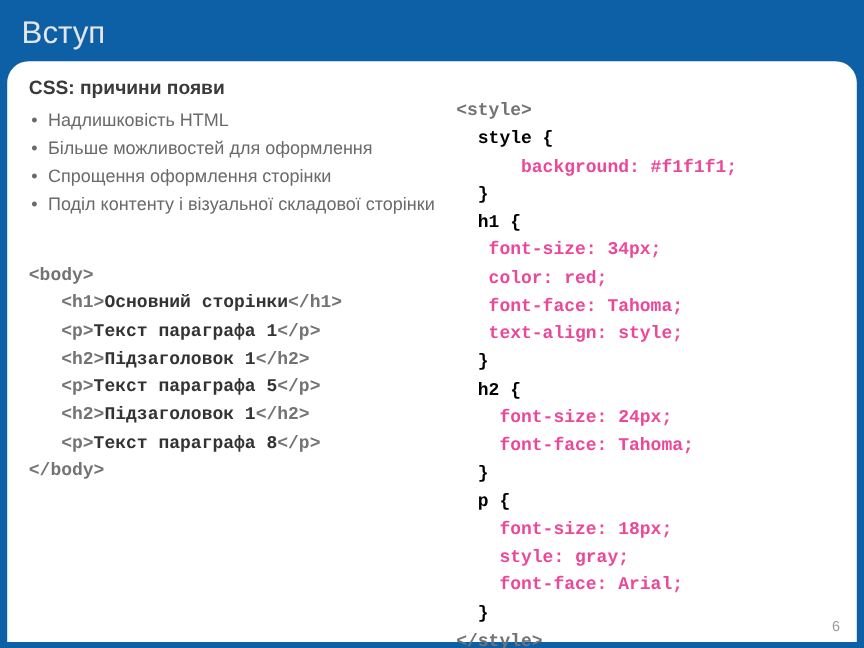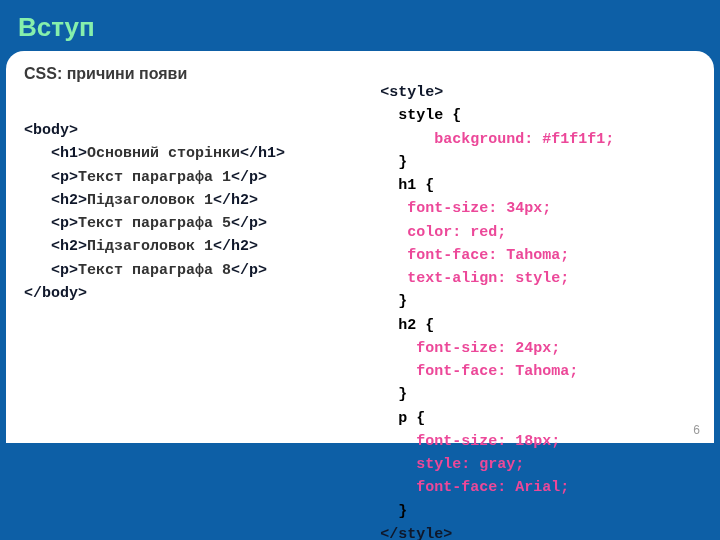--- a/index.html
+++ b/index.html
@@ -6,29 +6,29 @@
   body {
     width: 720px;
     height: 540px;
     background: #0d5fa6;
     font-family: Arial, sans-serif;
     overflow: hidden;
     position: relative;
   }
   .header {
     padding: 12px 22px 8px 18px;
-    color: #86efac;
+    color: #e5e5e5;
     font-size: 26px;
-    font-weight: 700;
+    font-weight: 400;
   }
   .content {
     background: #ffffff;
     margin: 0 6px 6px 6px;
     border-radius: 18px 18px 0 0;
-    height: 392px;
+    height: 484px;
     padding: 14px 18px 10px 18px;
     position: relative;
     display: flex;
   }
   .left-col {
     width: 53%;
     padding-right: 6px;
   }
   .right-col {
     width: 47%;
@@ -61,39 +61,45 @@
     font-family: "Courier New", monospace;
     font-size: 15px;
     font-weight: bold;
     line-height: 1.55;
     white-space: pre;
   }
   .code-left {
     margin-top: 36px;
     color: #333333;
   }
-  .tag { color: #0f172a; }
+  .tag { color: #737373; }
   .prop { color: #ec4899; }
   .page-num {
     position: absolute;
     bottom: 6px;
     right: 14px;
     font-size: 12px;
     color: #9a9a9a;
   }
 </style>
 </head>
 <body>
 
 <div class="header">Вступ</div>
 
 <div class="content">
 
   <div class="left-col">
     <div class="subtitle">CSS: причини появи</div>
+    <ul class="bullets">
+      <li>Надлишковість HTML</li>
+      <li>Більше можливостей для оформлення</li>
+      <li>Спрощення оформлення сторінки</li>
+      <li>Поділ контенту і візуальної складової сторінки</li>
+    </ul>
 
     <div class="code-block code-left"><span class="tag">&lt;body&gt;</span>
 <span class="tag">   &lt;h1&gt;</span><span>Основний сторінки</span><span class="tag">&lt;/h1&gt;</span>
 <span class="tag">   &lt;p&gt;</span><span>Текст параграфа 1</span><span class="tag">&lt;/p&gt;</span>
 <span class="tag">   &lt;h2&gt;</span><span>Підзаголовок 1</span><span class="tag">&lt;/h2&gt;</span>
 <span class="tag">   &lt;p&gt;</span><span>Текст параграфа 5</span><span class="tag">&lt;/p&gt;</span>
 <span class="tag">   &lt;h2&gt;</span><span>Підзаголовок 1</span><span class="tag">&lt;/h2&gt;</span>
 <span class="tag">   &lt;p&gt;</span><span>Текст параграфа 8</span><span class="tag">&lt;/p&gt;</span>
 <span class="tag">&lt;/body&gt;</span></div>
   </div>

